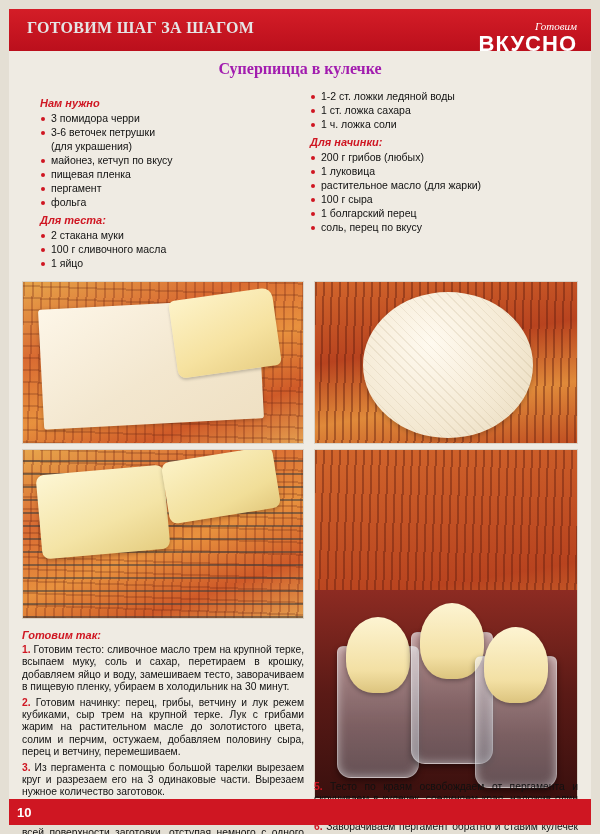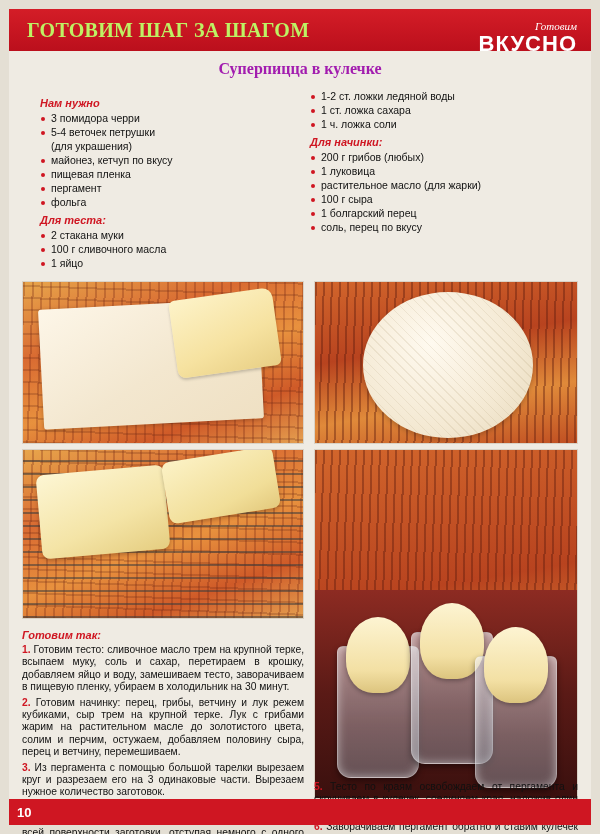--- a/index.html
+++ b/index.html
@@ -41,22 +41,22 @@
   .header-stripe {
     position: absolute;
     left: 0; top: 0;
     width: 582px; height: 42px;
     background: linear-gradient(180deg,#d41d27 0%, #bb0f1c 100%);
   }
   .header-title {
     position: absolute;
     left: 18px;
     top: 10px;
-    color: #bef264;
-    font-size: 20px;
+    color: #e5e5e5;
+    font-size: 16px;
     font-weight: bold;
     letter-spacing: .3px;
     font-family: "Liberation Serif", serif;
   }
   .brand {
     position: absolute;
     right: 14px;
     top: 12px;
     text-align: right;
     color: #fff;
@@ -344,21 +344,21 @@
   <div class="content">
 
     <div class="recipe-title">Суперпицца в кулечке</div>
 
     <div class="ingredients">
 
       <div class="ing-col">
         <div class="ing-head">Нам нужно</div>
         <ul class="ing-list">
           <li>3 помидора черри</li>
-          <li>5-4 веточек петрушки</li>
+          <li>3-6 веточек петрушки</li>
           <li class="nobullet">(для украшения)</li>
           <li>майонез, кетчуп по вкусу</li>
           <li>пищевая пленка</li>
           <li>пергамент</li>
           <li>фольга</li>
         </ul>
         <div class="ing-head sub">Для теста:</div>
         <ul class="ing-list">
           <li>2 стакана муки</li>
           <li>100 г сливочного масла</li>

